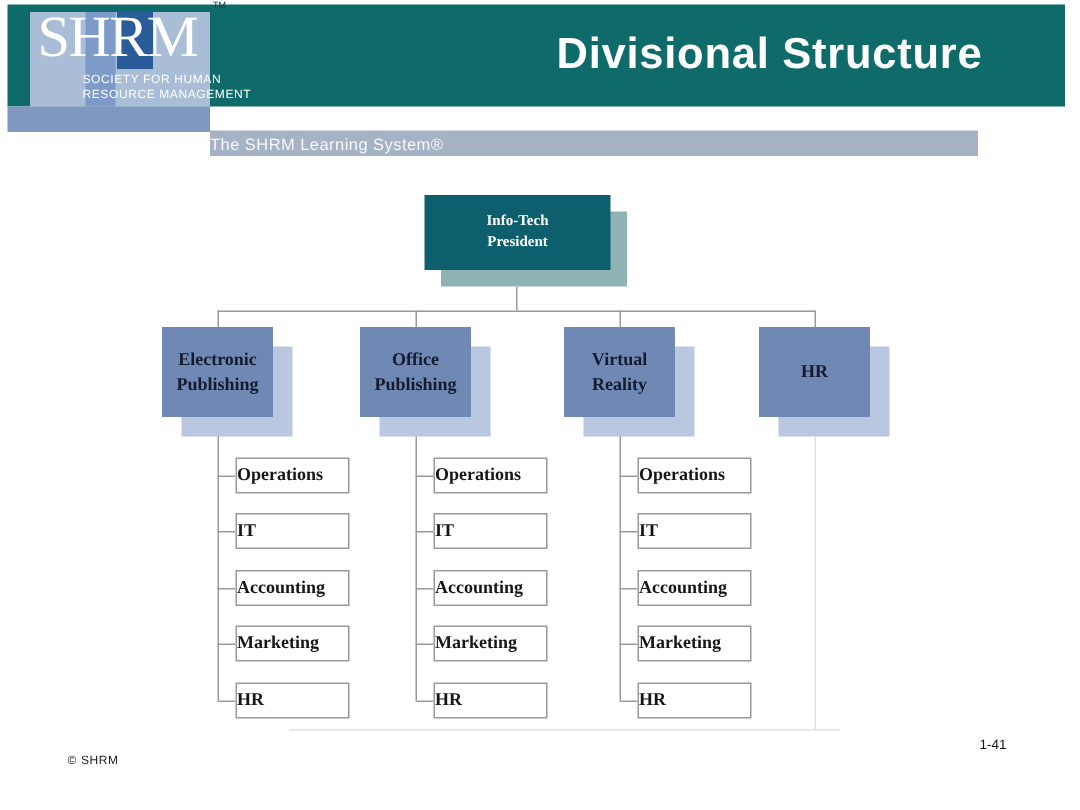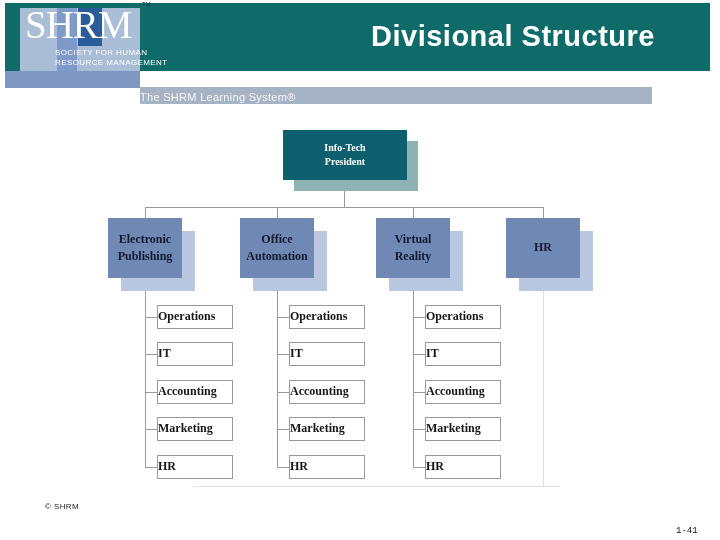--- a/index.html
+++ b/index.html
@@ -44,22 +44,22 @@
           box-sizing:border-box; color:#161616; font-family:"Liberation Serif", serif;
           font-size:12px; font-weight:700; line-height:21px; }
 
   
   .vline { position:absolute; width:1px; background:#9a9a9a; }
   .hline { position:absolute; height:1px; background:#9a9a9a; }
   .faint { background:#e0e0e0; }
 
   
   .footer-left  { position:absolute; left:45px;  top:502px; font-size:8px;  color:#222; letter-spacing:0.4px; }
-  .footer-right { position:absolute; left:653px; top:526px; font-size:9px; color:#111;
-                  font-family:Liberation Mono, monospace;margin-left:23px; }
+  .footer-right { position:absolute; left:653px; top:491px; font-size:9px; color:#111;
+                  font-family:Liberation Sans, sans-serif; }
 </style>
 </head>
 <body>
 
 <div class="slide">
 
   <div class="teal-band"></div>
   <div class="subband-left"></div>
   <div class="subband-right">
     <span class="tagline">The SHRM Learning System®</span>
@@ -113,21 +113,21 @@
     <div class="rshadow"></div>
     <div class="rbox">Info-Tech
 President</div>
 
     <div class="dshadow" style="left:121px; top:231px;"></div>
     <div class="dbox" style="left:108px; top:218px;">Electronic
 Publishing</div>
 
     <div class="dshadow" style="left:253px; top:231px;"></div>
     <div class="dbox" style="left:240px; top:218px;">Office
-Automation</div>
+Publishing</div>
 
     <div class="dshadow" style="left:389px; top:231px;"></div>
     <div class="dbox" style="left:376px; top:218px;">Virtual
 Reality</div>
 
     <div class="dshadow" style="left:519px; top:231px;"></div>
     <div class="dbox" style="left:506px; top:218px;">HR</div>
 
     <div class="cbox" style="left:157px; top:305px;">Operations</div>
     <div class="cbox" style="left:157px; top:342px;">IT</div>

